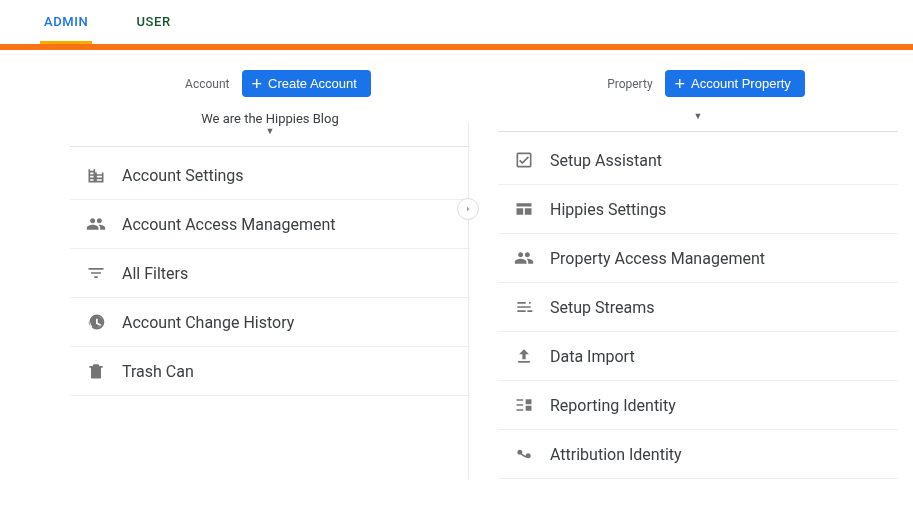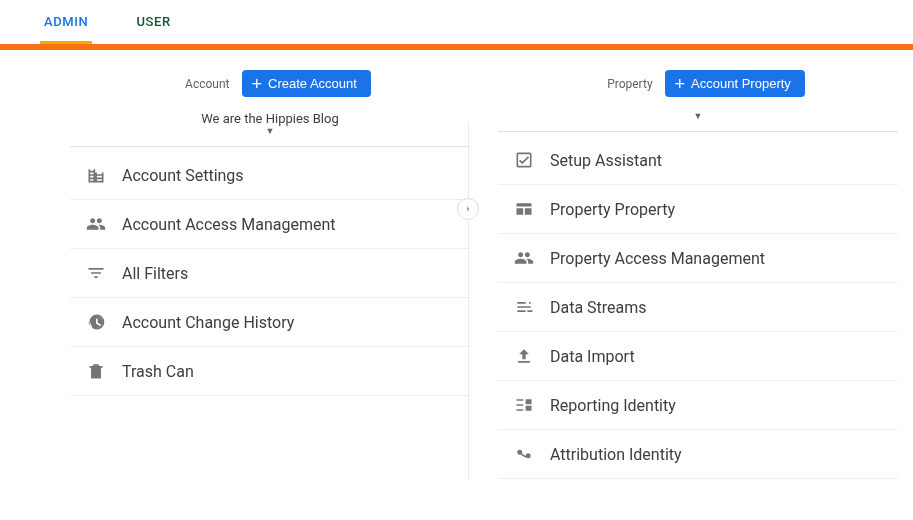--- a/index.html
+++ b/index.html
@@ -115,37 +115,37 @@
             </svg>
           </span>
           <span>Setup Assistant</span>
         </div>
         <div class="menu-item">
           <span class="icon">
             <svg viewBox="0 0 24 24">
               <path d="M3 5h18v4H3V5zm0 6h8v8H3v-8zm10 0h8v8h-8v-8z"></path>
             </svg>
           </span>
-          <span>Property Property</span>
+          <span>Hippies Settings</span>
         </div>
         <div class="menu-item">
           <span class="icon">
             <svg viewBox="0 0 24 24">
               <path d="M16 11c1.66 0 3-1.34 3-3s-1.34-3-3-3-3 1.34-3 3 1.34 3 3 3zm-8 0c1.66 0 3-1.34 3-3S9.66 5 8 5 5 6.34 5 8s1.34 3 3 3zm0 2c-2.33 0-7 1.17-7 3.5V19h14v-2.5C15 14.17 10.33 13 8 13zm8 0c-.29 0-.62.02-.97.05 1.16.84 1.97 1.97 1.97 3.45V19h6v-2.5c0-2.33-4.67-3.5-7-3.5z"></path>
             </svg>
           </span>
           <span>Property Access Management</span>
         </div>
         <div class="menu-item">
           <span class="icon">
             <svg viewBox="0 0 24 24">
               <path d="M4 6h10v2H4V6zm0 5h16v2H4v-2zm0 5h10v2H4v-2zM18 6h2v2h-2V6zm-2 10h6v2h-6v-2z"></path>
             </svg>
           </span>
-          <span>Data Streams</span>
+          <span>Setup Streams</span>
         </div>
         <div class="menu-item">
           <span class="icon">
             <svg viewBox="0 0 24 24">
               <path d="M5 20h14v-2H5v2zM12 4l-6 6h4v6h4v-6h4l-6-6z"></path>
             </svg>
           </span>
           <span>Data Import</span>
         </div>
         <div class="menu-item">

